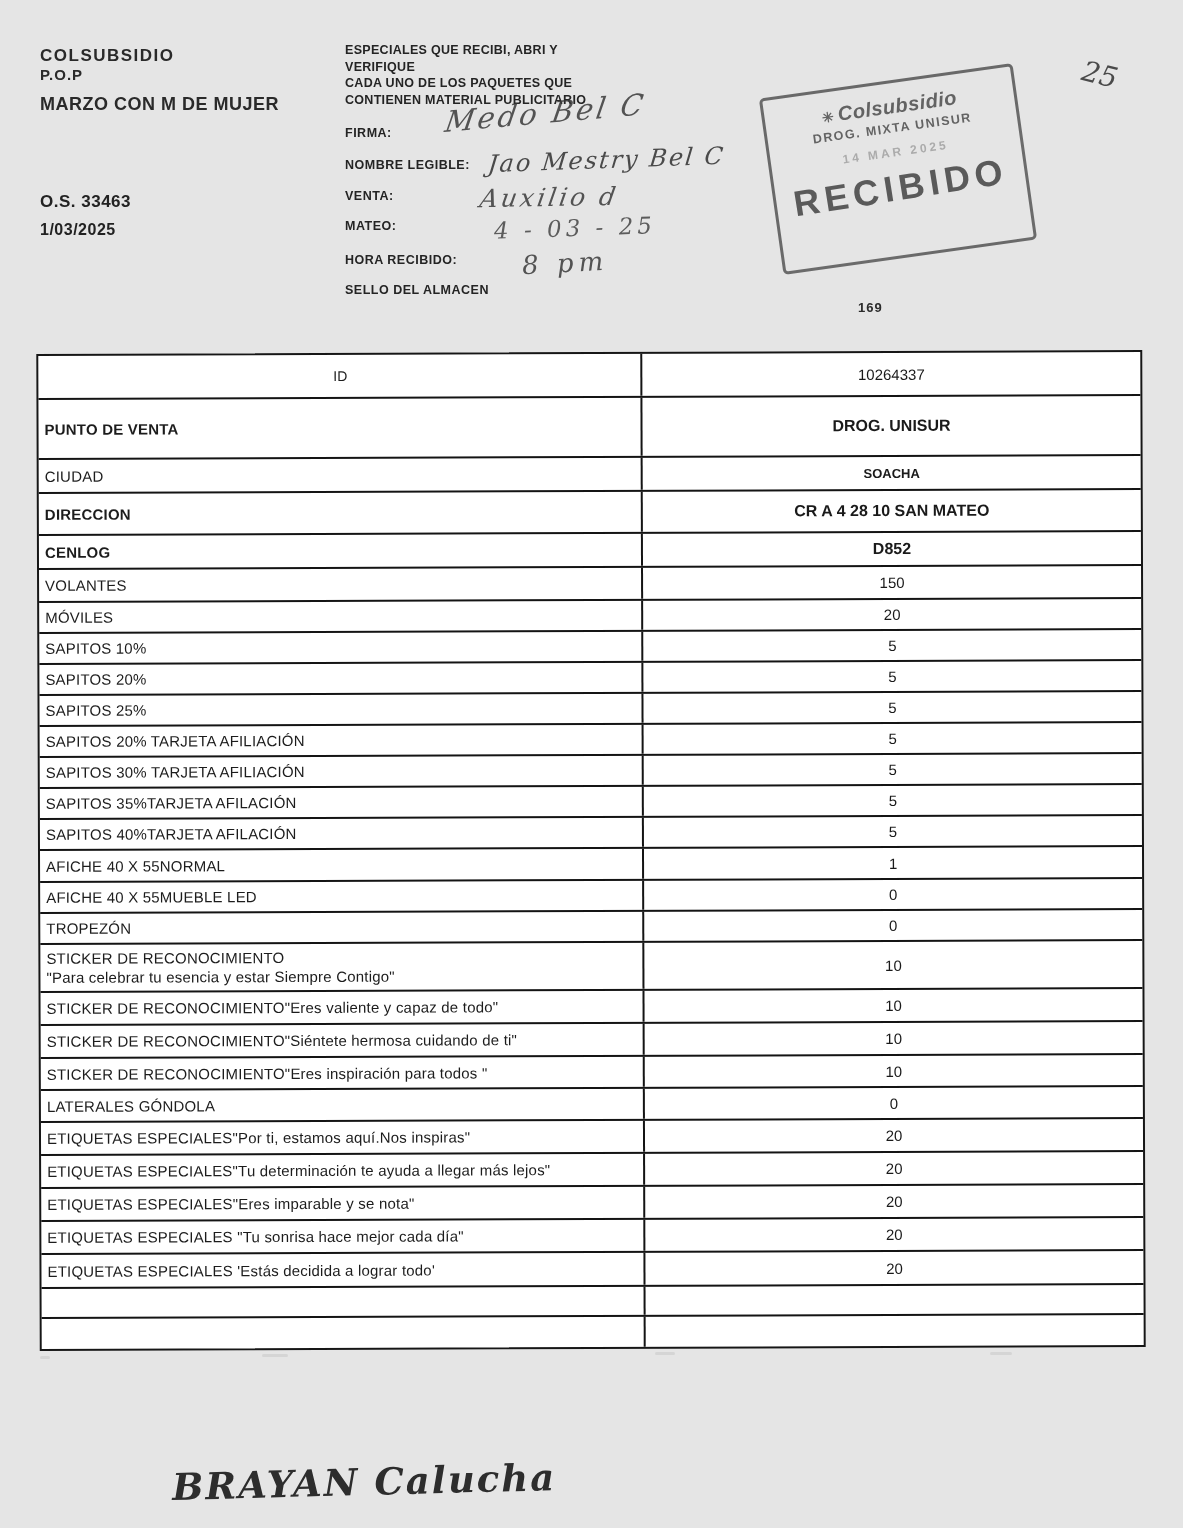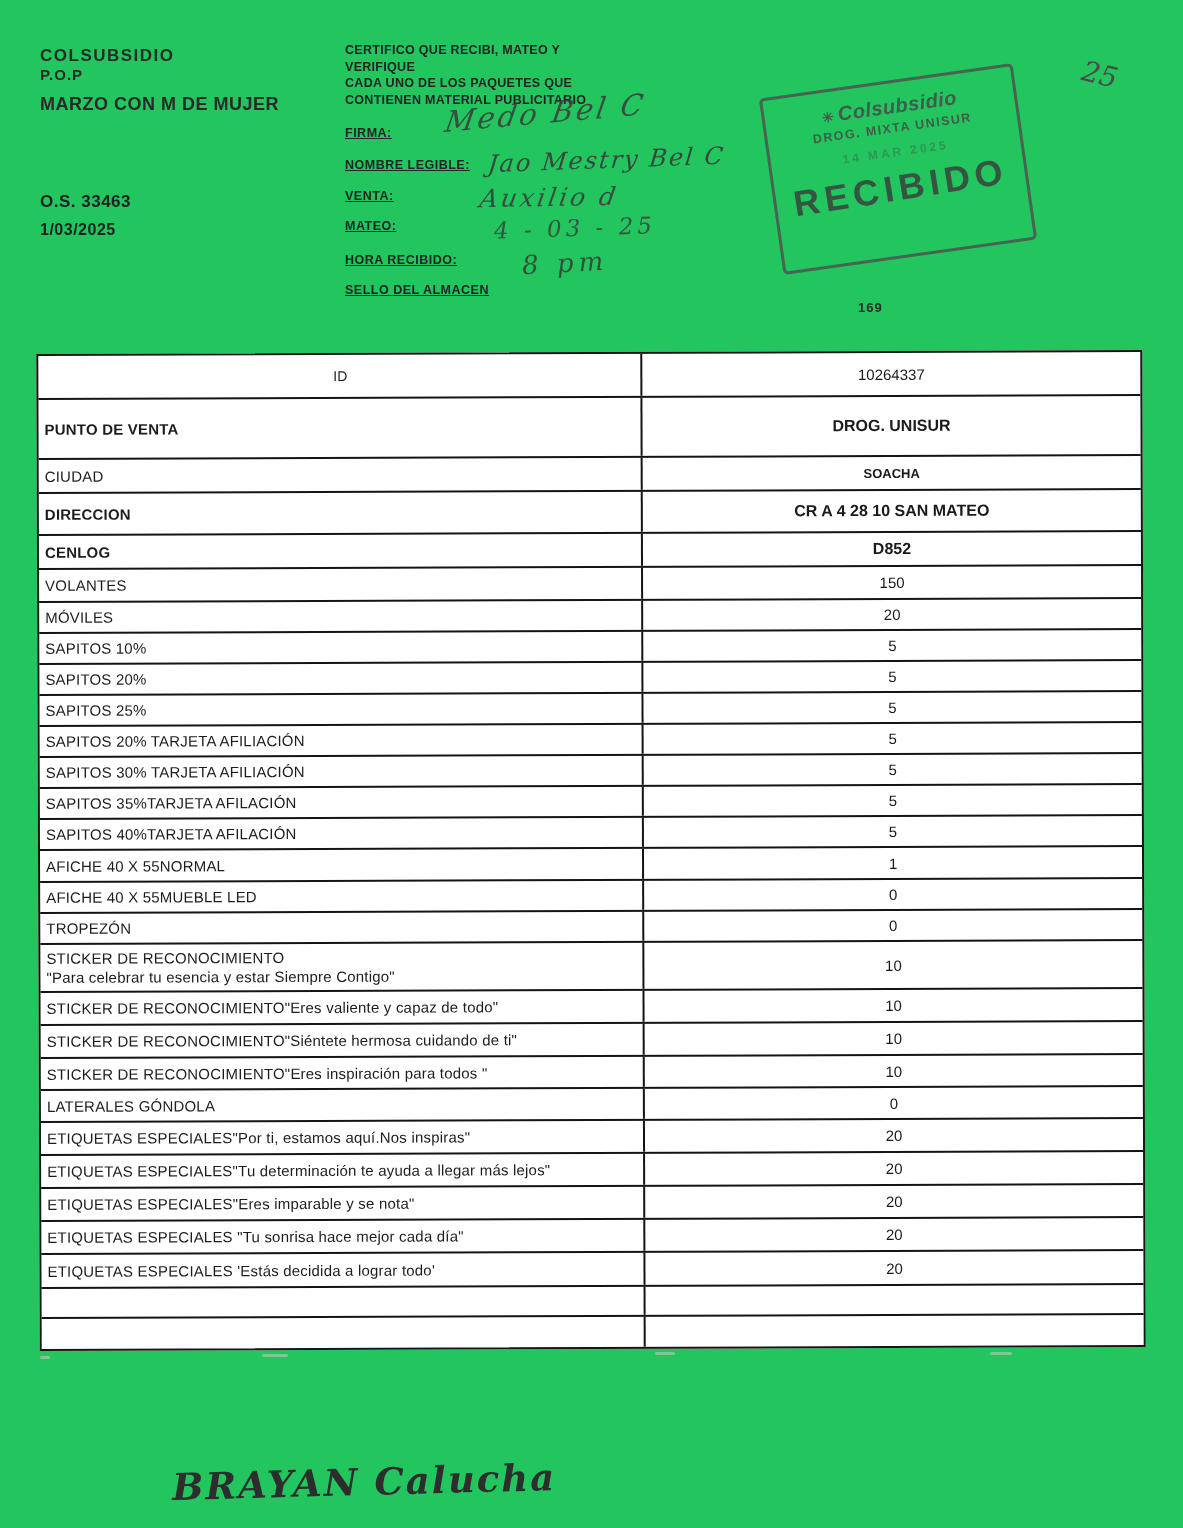--- a/index.html
+++ b/index.html
@@ -1,35 +1,35 @@
 <!DOCTYPE html>
 <html><head>
 <meta charset="utf-8">
 <style>
   * { margin:0; padding:0; box-sizing:border-box; }
   html,body { background:#ffffff; }
   body { width:1183px; height:1528px; position:relative; overflow:hidden;
          font-family:"Liberation Sans", sans-serif; color:#1b1b1b;
          -webkit-font-smoothing:none; }
-  .page { position:absolute; inset:0; background:#22c55e;padding-left:32px; }
+  .page { position:absolute; inset:0; background:#e5e5e5;padding-left:32px; }
 
   
   .brand { position:absolute; left:40px; top:46px; font-weight:bold; color:#2a2a2a; }
   .brand .l1 { font-size:17px; letter-spacing:1.5px; }
   .brand .l2 { font-size:15px; letter-spacing:1px; }
   .brand .l3 { font-size:18px; letter-spacing:.5px; margin-top:11px; }
   .os-block { position:absolute; left:40px; top:192px; font-weight:bold; color:#222; }
   .os-block .os { font-size:17px; letter-spacing:.5px; }
   .os-block .dt { font-size:16px; margin-top:9px; letter-spacing:.5px; }
 
   
   .cert { position:absolute; left:345px; top:42px; width:310px;
           font-size:12.5px; font-weight:bold; line-height:16.5px; color:#242424; letter-spacing:.3px; }
   .field-label { position:absolute; left:345px; font-size:12.5px; font-weight:bold;
-                 color:#242424; letter-spacing:.5px;text-decoration:underline; }
+                 color:#242424; letter-spacing:.5px; }
 
   .hand { position:absolute; font-family:"DejaVu Serif", serif; font-style:italic;
           color:#3a3a3a; white-space:nowrap; }
 
   
   .stamp { position:absolute; left:770px; top:80px; width:256px; height:178px;
            border:3px solid #4f4f4f; border-radius:5px; transform:rotate(-8deg);
            opacity:.82; text-align:center; color:#474747; padding-top:12px; }
   .stamp .logo { font-size:20px; font-weight:bold; font-style:italic; letter-spacing:.5px; }
   .stamp .logo .mark { font-style:normal; font-size:14px; margin-right:4px; }
@@ -76,21 +76,21 @@
     <div class="l1">COLSUBSIDIO</div>
     <div class="l2">P.O.P</div>
     <div class="l3">MARZO CON M DE MUJER</div>
   </div>
   <div class="os-block">
     <div class="os">O.S. 33463</div>
     <div class="dt">1/03/2025</div>
   </div>
 
   <div class="cert">
-    <div>CERTIFICO QUE RECIBI, MATEO Y</div>
+    <div>ESPECIALES QUE RECIBI, ABRI Y</div>
     <div>VERIFIQUE</div>
     <div>CADA UNO DE LOS PAQUETES QUE</div>
     <div>CONTIENEN MATERIAL PUBLICITARIO</div>
   </div>
 
   <div class="field-label" style="top:126px">FIRMA:</div>
   <div class="field-label" style="top:158px">NOMBRE LEGIBLE:</div>
   <div class="field-label" style="top:189px">VENTA:</div>
   <div class="field-label" style="top:219px">MATEO:</div>
   <div class="field-label" style="top:253px">HORA RECIBIDO:</div>

